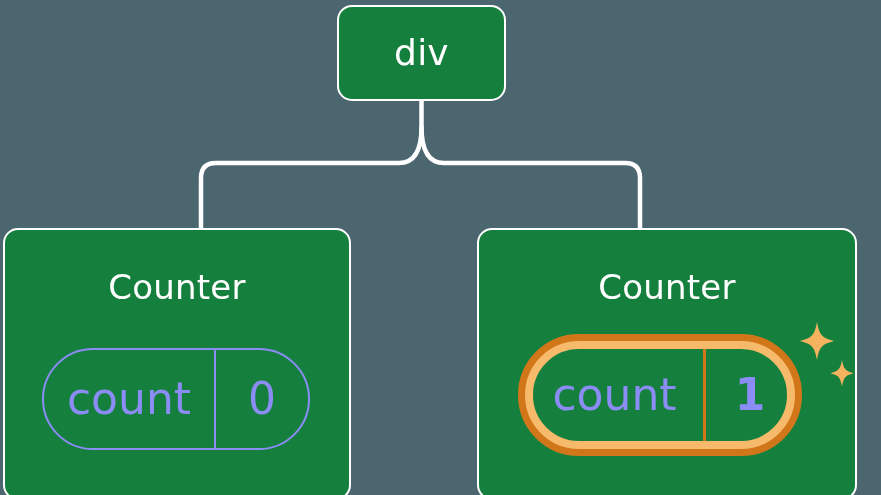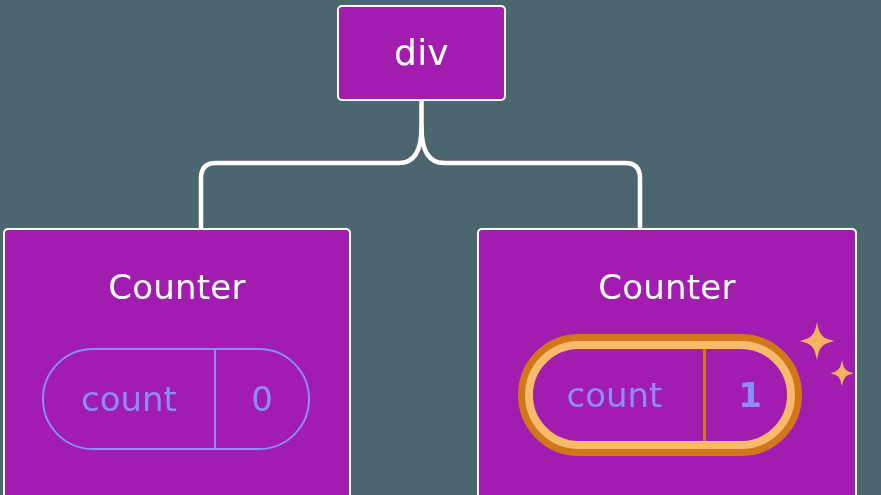--- a/index.html
+++ b/index.html
@@ -27,23 +27,23 @@
     top: 0;
     width: 881px;
     height: 495px;
     pointer-events: none;
   }
 
   
   .node {
     position: absolute;
     box-sizing: border-box;
-    background: #a21caf;
+    background: #15803d;
     border: 2px solid #ffffff;
-    border-radius: 5px;
+    border-radius: 15px;
     display: flex;
     flex-direction: column;
     align-items: center;
   }
 
   #node-div {
     left: 337px;
     top: 5px;
     width: 169px;
     height: 96px;
@@ -127,21 +127,21 @@
   }
   .pill.highlight .pill-key,
   .pill.highlight .pill-val {
     color: #8b8cf5;
   }
 
   .pill-key, .pill-val {
     display: flex;
     align-items: center;
     justify-content: center;
-    font-size: 34px;
+    font-size: 44px;
     line-height: 1;
     box-sizing: border-box;
     text-align: right;
   }
   #pill-left .pill-key  { width: 172px; }
   #pill-left .pill-val  { flex: 1; }
   #pill-right .pill-key { width: 180px; }
   #pill-right .pill-val { flex: 1; font-weight: 700; }
 
   

